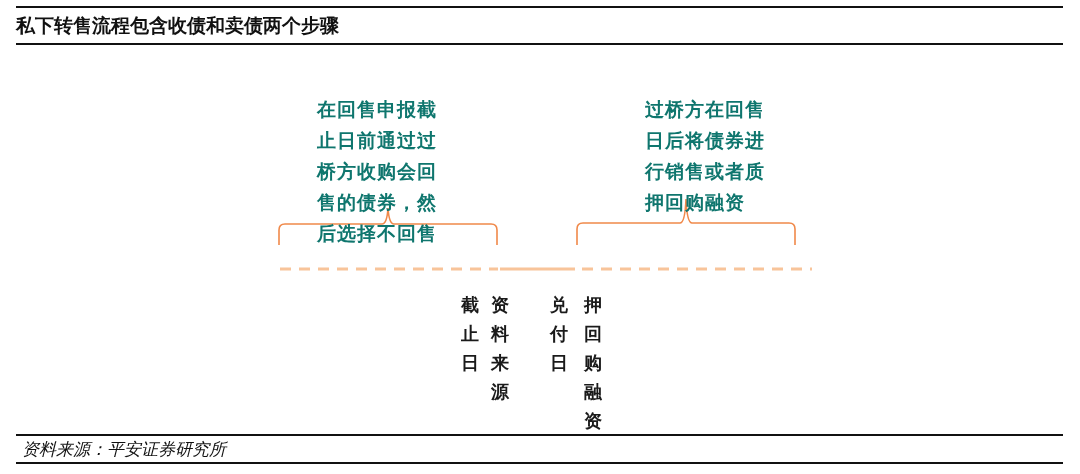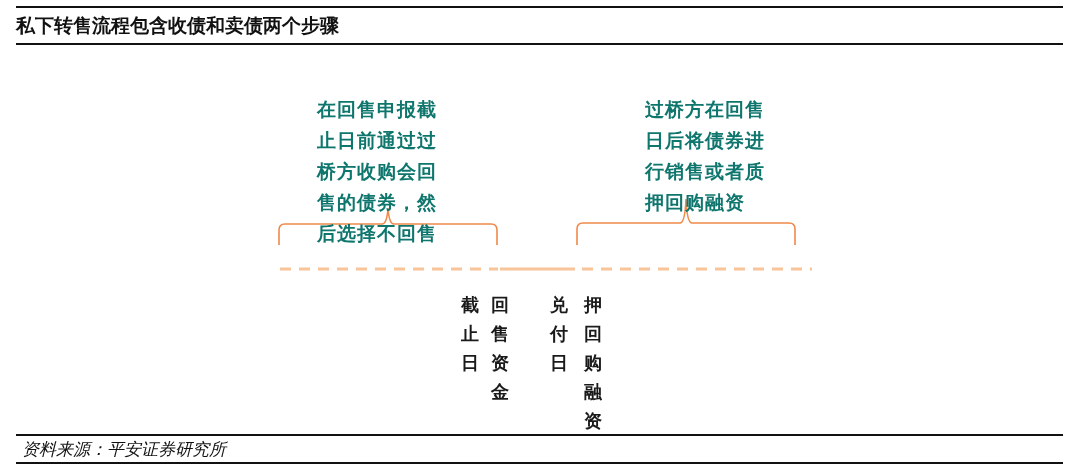--- a/index.html
+++ b/index.html
@@ -43,21 +43,21 @@
 桥方收购会回
 售的债券，然
 后选择不回售</div>
 <div class="para" style="left:645px;top:82px;">过桥方在回售
 日后将债券进
 行销售或者质
 押回购融资</div>
 
 <div>
   <div class="vcol" style="left:457px;top:290px;">截止日</div>
-  <div class="vcol" style="left:487px;top:290px;">回售资金</div>
+  <div class="vcol" style="left:487px;top:290px;">资料来源</div>
 </div>
 
 <div>
   <div class="vcol" style="left:546px;top:290px;">兑付日</div>
   <div class="vcol" style="left:580px;top:290px;">押回购融资</div>
 </div>
 
 <div class="rule" style="top:434px;height:2px;"></div>
 <div class="source">资料来源：平安证券研究所</div>
 <div class="rule" style="top:462px;height:2px;"></div>

